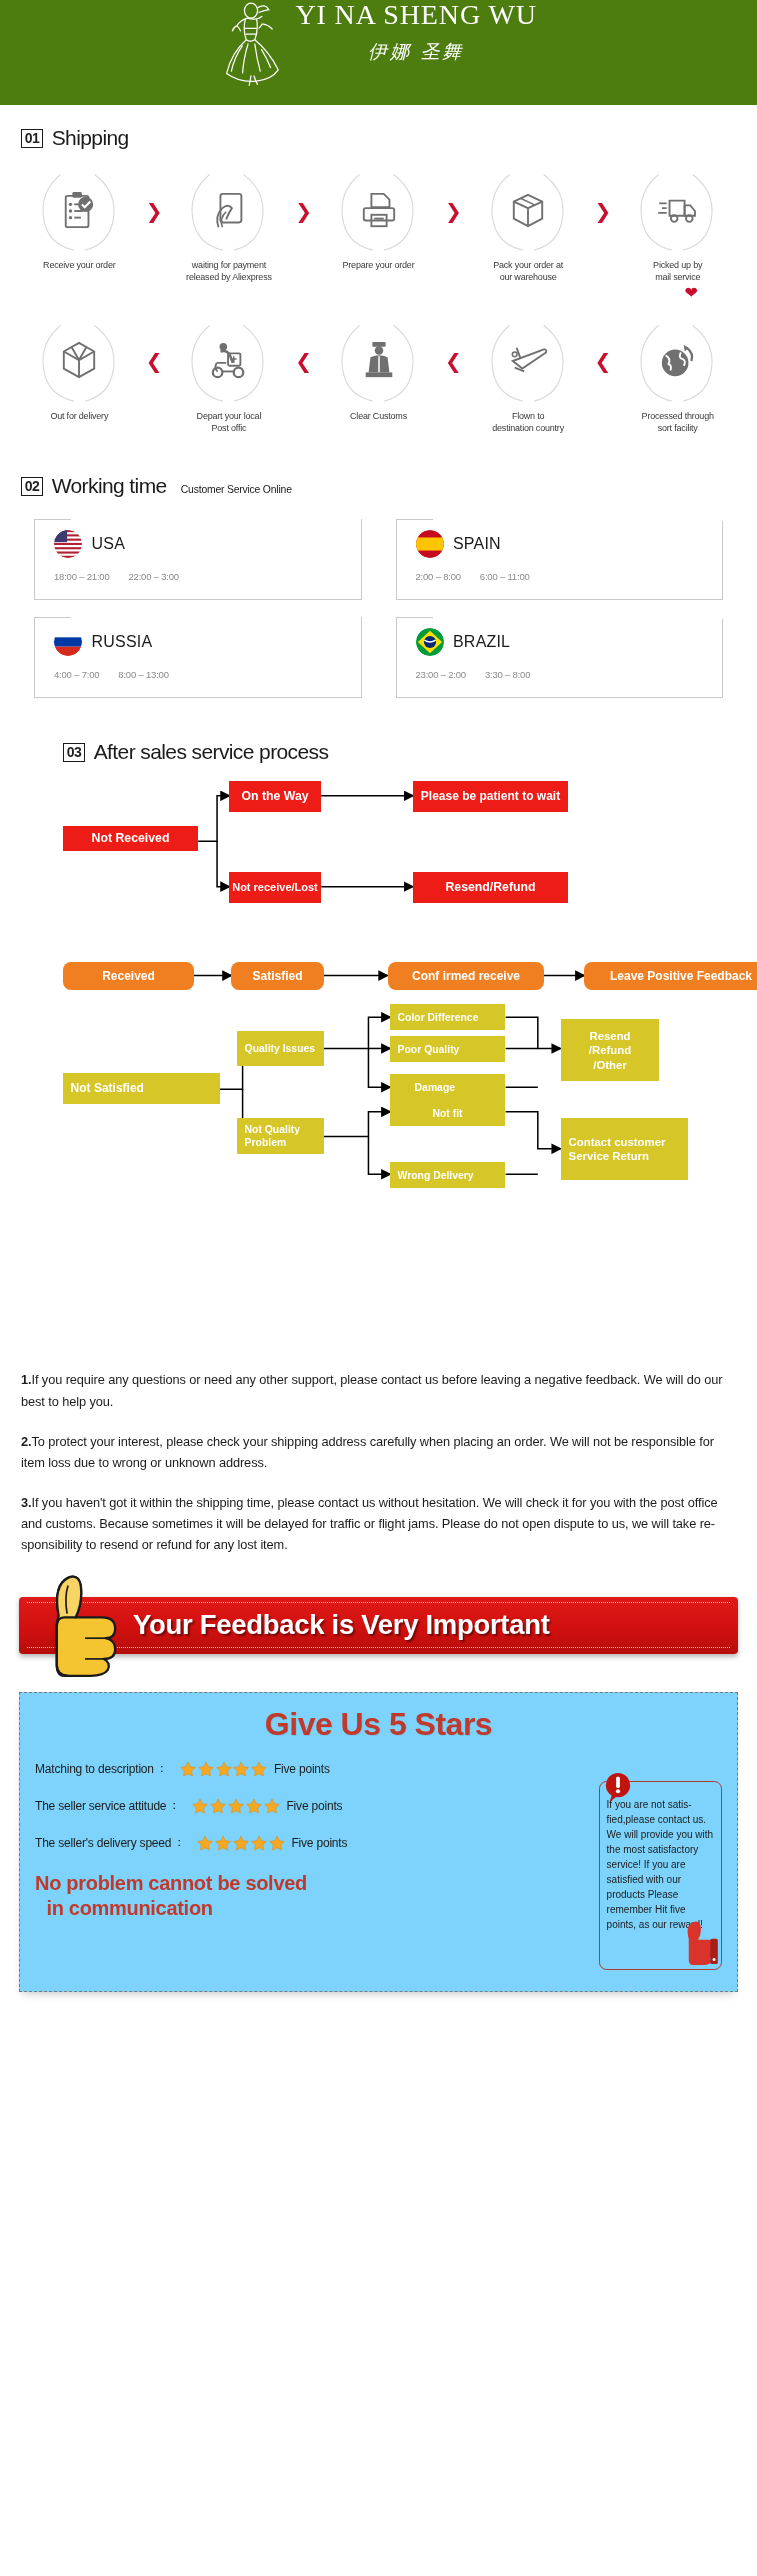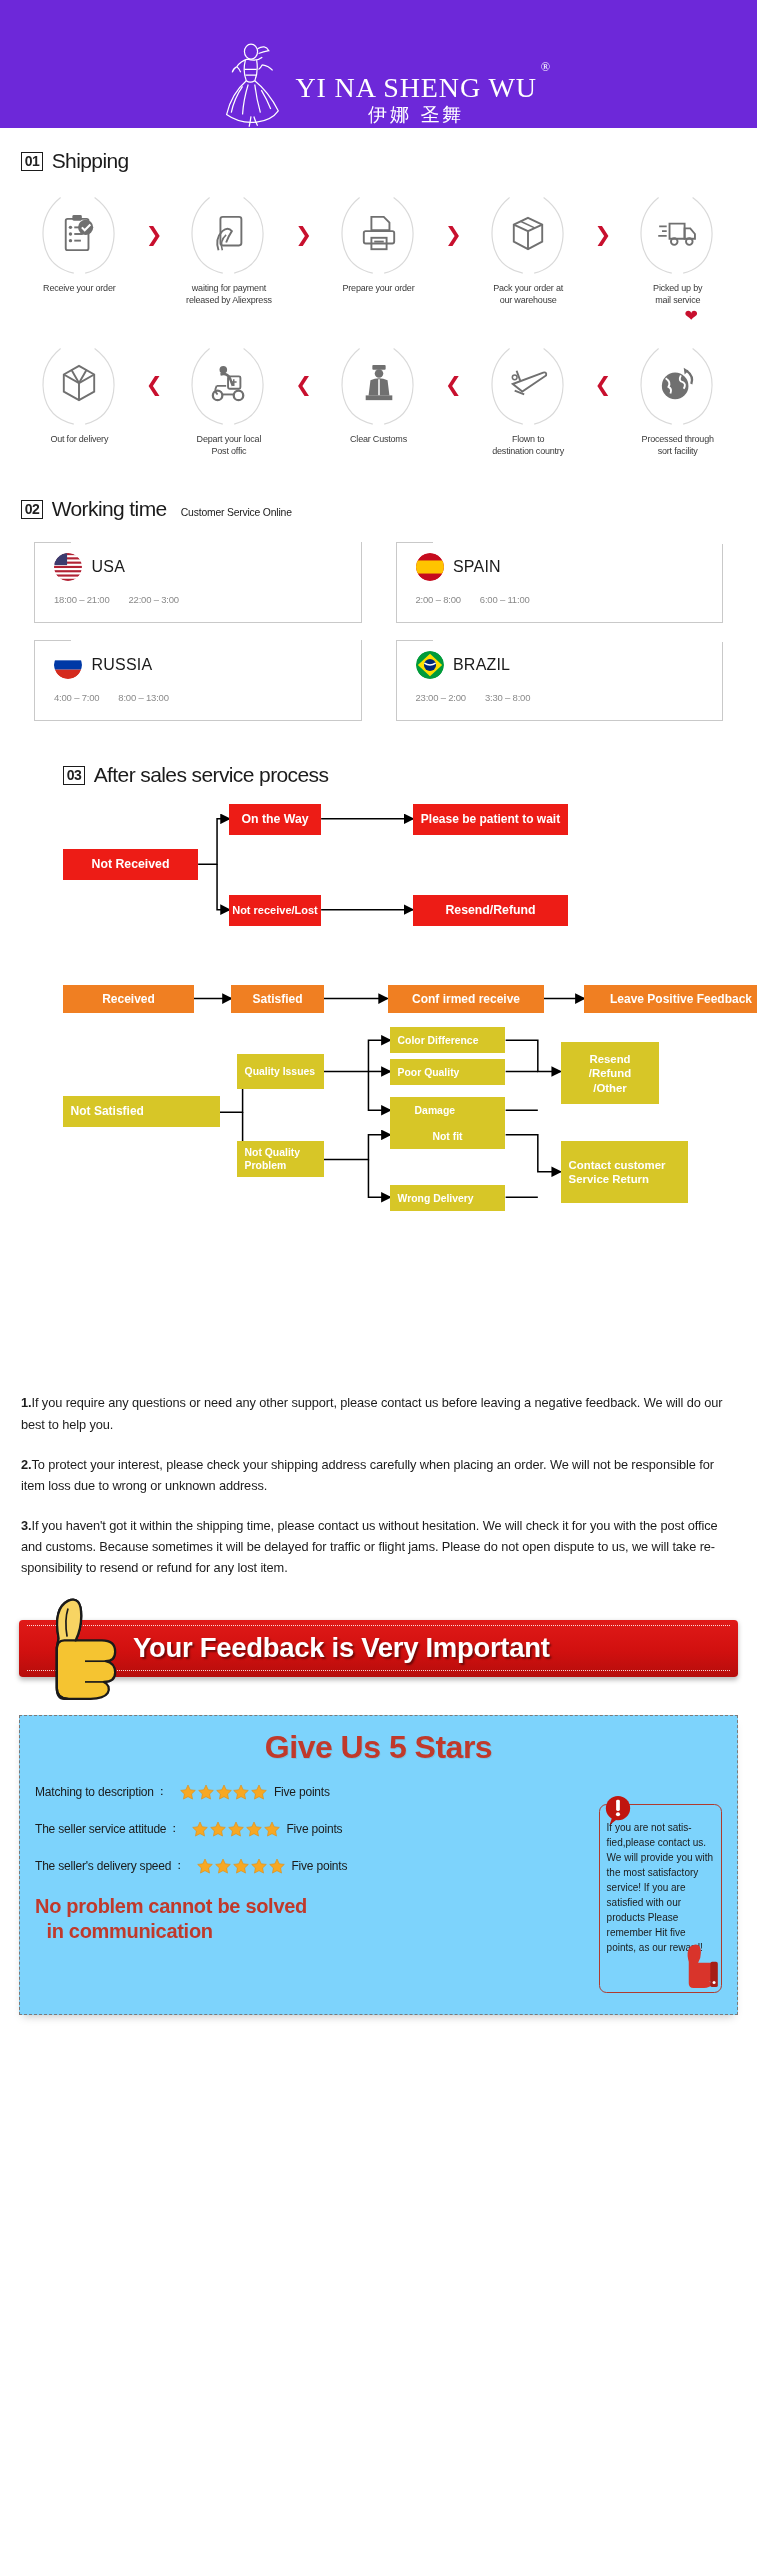--- a/index.html
+++ b/index.html
@@ -7,24 +7,24 @@
     width: 757px;
     background: #ffffff;
     font-family: "Liberation Sans", sans-serif;
     color: #222;
     -webkit-font-smoothing: antialiased;
   }
   .page { width: 757px; position: relative; }
 
   
   .brand-header {
-    background: #6d28d9;
-    height: 128px;
+    background: #4d7c0f;
+    height: 105px;
     display: flex;
-    align-items: flex-end;
+    align-items: flex-start;
     justify-content: center;
     gap: 13.3px;
     position: relative;
   }
   .brand-dancer { width: 62px; height: 87px; flex: 0 0 auto; }
   .brand-text { display: flex; flex-direction: column; align-items: center; }
   .brand-en {
     color: #ffffff;
     font-family: "Liberation Serif", serif;
     font-size: 28px;
@@ -34,22 +34,23 @@
   }
   .brand-reg {
     position: absolute;
     top: -11.4px; right: -14px;
     font-size: 12.3px;
   }
   .brand-cn {
     color: #ffffff;
     font-size: 19px;
     letter-spacing: 2.8px;
-    margin-top: 0;
+    margin-top: 10px;
     font-family: "DejaVu Sans", sans-serif;
+    font-style: italic;
   }
 
   
   .sec-head {
     display: flex;
     align-items: baseline;
     gap: 8.5px;
     padding: 0 0 0 21px;
   }
   .sec-num {
@@ -172,21 +173,21 @@
     display: flex;
     align-items: center;
     justify-content: center;
     color: #ffffff;
     font-weight: bold;
     text-align: center;
     line-height: 1.25;
     font-family: "Liberation Sans", sans-serif;
   }
   .fbox.red    { background: #ED1C16; }
-  .fbox.orange { background: #F07F22; }
+  .fbox.orange { background: #F07F22; border-radius: 8px; }
   .fbox.yellow { background: #D7C627; }
   .fbox.ylleft { justify-content: flex-start; padding-left: 7.6px; text-align: left;}
   .flow-canvas svg.wires { position: absolute; inset: 0; }
 
   
   .notes { padding: 17px 21px 0 21px; }
   .note {
     font-size: 12.8px;
     line-height: 1.65;
     color: #1c1c1c;
@@ -665,21 +666,21 @@
           <path d="M490 289 H524"></path>
 
           <path d="M298 382 H345 V356 H368" marker-end="url(#ah)"></path>
           <path d="M345 382 V422 H368" marker-end="url(#ah)"></path>
 
           <path d="M490 356 H524 V395 H548" marker-end="url(#ah)"></path>
           <path d="M490 422 H524"></path>
         </g>
       </svg>
 
-      <div class="fbox red" style="left:21px; top:51px; width:135px; height:31px; font-size:12.3px;">Not Received</div>
+      <div class="fbox red" style="left:21px; top:51px; width:135px; height:25px; font-size:12.3px;">Not Received</div>
       <div class="fbox red" style="left:187px; top:5.7px; width:92px; height:31px; font-size:12.3px;">On the Way</div>
       <div class="fbox red" style="left:371px; top:5.7px; width:155px; height:31px; font-size:12px;">Please be patient to wait</div>
       <div class="fbox red" style="left:187px; top:97px; width:92px; height:31px; font-size:11px;">Not receive/Lost</div>
       <div class="fbox red" style="left:371px; top:97px; width:155px; height:31px; font-size:12.3px;">Resend/Refund</div>
 
       <div class="fbox orange" style="left:21px; top:187px; width:131px; height:28px; font-size:12px;">Received</div>
       <div class="fbox orange" style="left:189px; top:187px; width:93px; height:28px; font-size:12px;">Satisfied</div>
       <div class="fbox orange" style="left:346px; top:187px; width:156px; height:28px; font-size:12px;">Conf irmed receive</div>
       <div class="fbox orange" style="left:542px; top:187px; width:194px; height:28px; font-size:12px;">Leave Positive Feedback</div>
 

